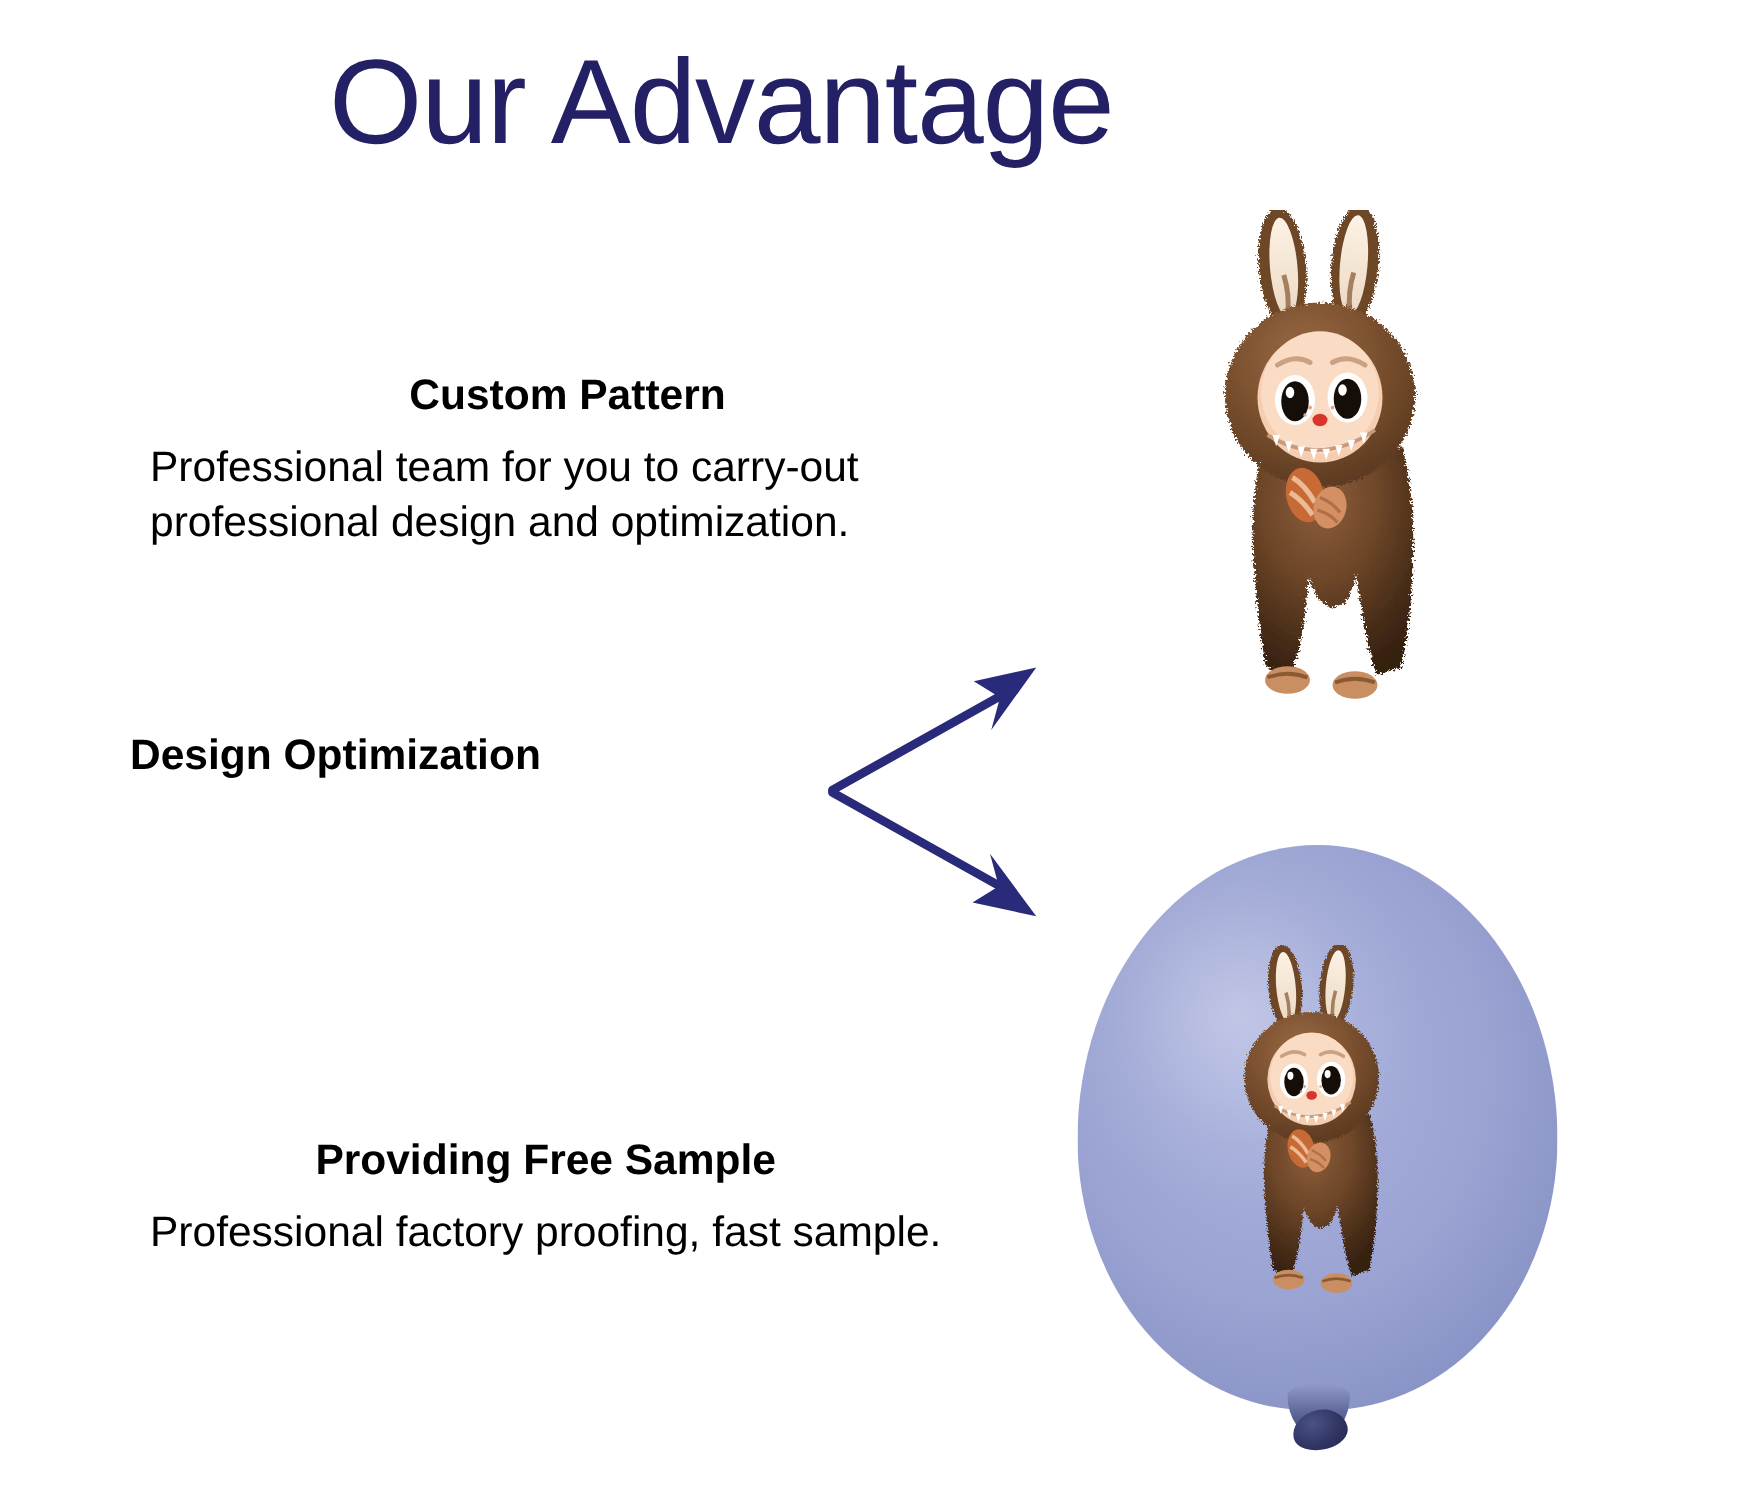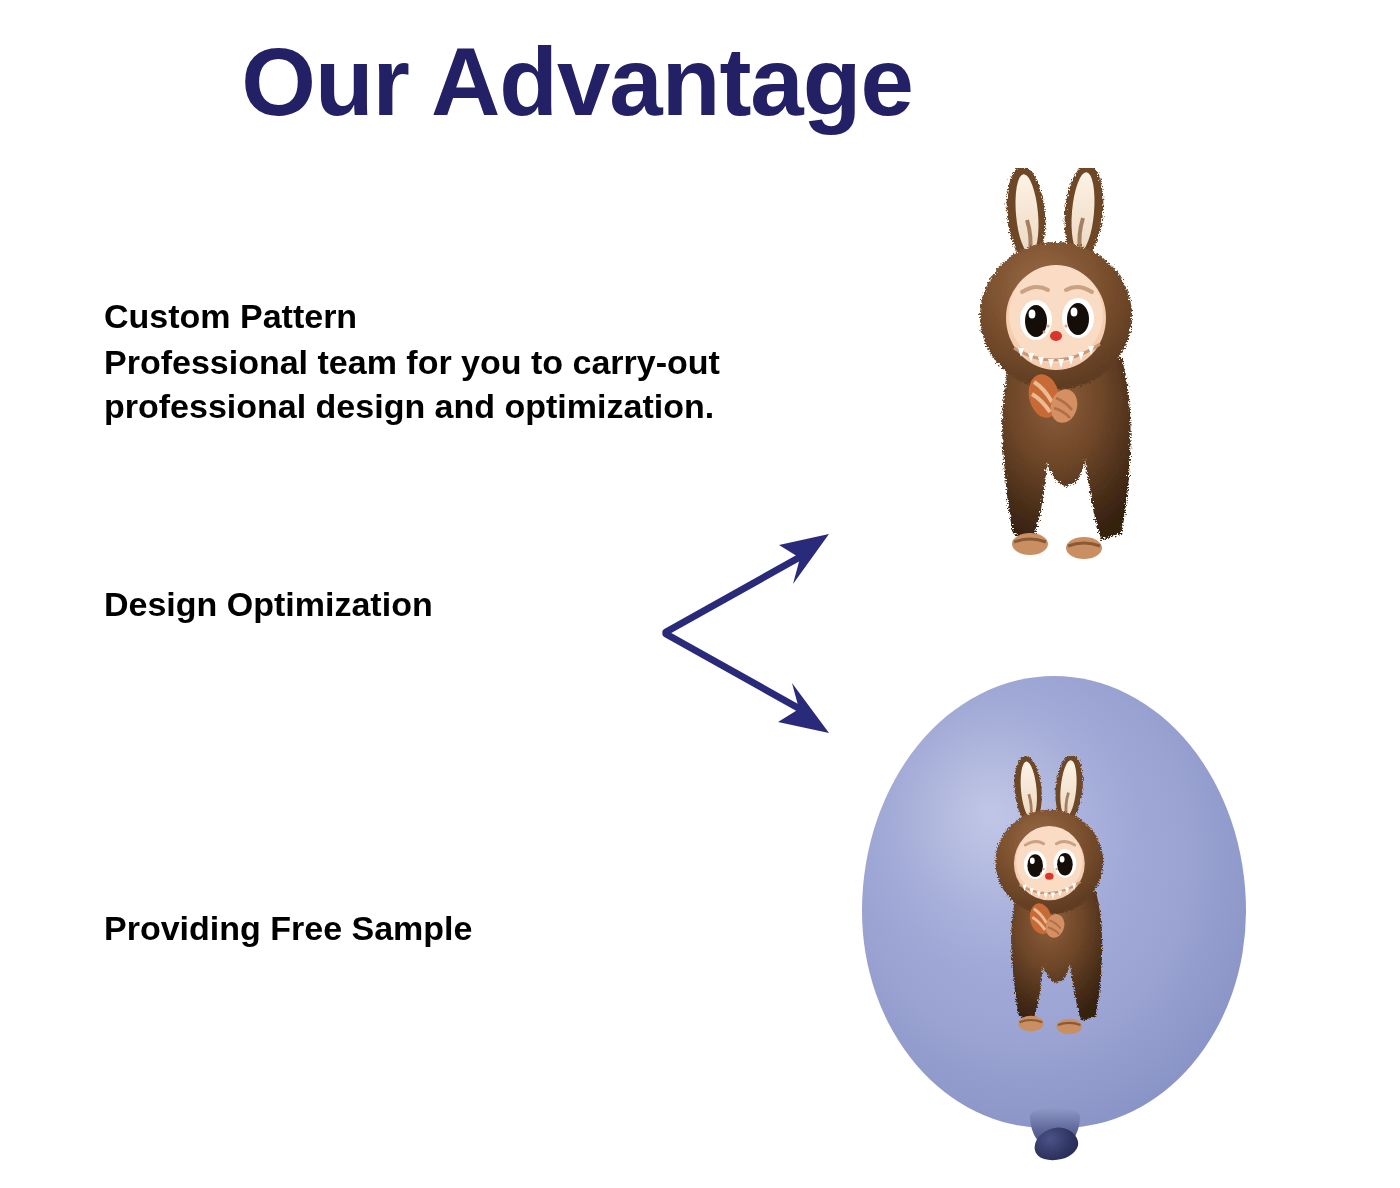--- a/index.html
+++ b/index.html
@@ -18,47 +18,48 @@
 
   
   .page-title {
     position: absolute;
     left: 0;
     top: 34px;
     width: 1154px;
     text-align: center;
     font-size: 96px;
     line-height: 1;
-    font-weight: 700;
+    font-weight: 400;
     color: #232065;
     letter-spacing: -1px;
     white-space: nowrap;
   }
 
   
   .features {
     position: absolute;
     left: 104px;
     top: 296px;
     width: 700px;
   }
   .feature { margin-bottom: 0; }
   .feature-heading {
     font-size: 34px;
     font-weight: bold;
     line-height: 1.18;
     color: #000;
     margin: 0 0 4px 0;
+    text-align: center;
   }
   .feature-body {
     font-size: 34px;
-    font-weight: 700;
+    font-weight: 400;
     line-height: 1.30;
     color: #000;
-    margin: 0;
+    margin: 16px;
     max-width: 668px;
   }
   .feature-1 { position: absolute; left: 0; top: 0; }
   .feature-2 { position: absolute; left: 0; top: 288px; }
   .feature-3 { position: absolute; left: 0; top: 612px; }
 
   
   .arrow-layer {
     position: absolute;
     left: 0; top: 0;
@@ -134,20 +135,21 @@
     <div class="feature-heading">Custom Pattern</div>
     <div class="feature-body">Professional team for you to carry-out professional design and optimization.</div>
   </div>
 
   <div class="feature feature-2">
     <div class="feature-heading">Design Optimization</div>
   </div>
 
   <div class="feature feature-3">
     <div class="feature-heading">Providing Free Sample</div>
+    <div class="feature-body">Professional factory proofing, fast sample.</div>
   </div>
 
 </div>
 
 <svg class="arrow-layer" viewBox="0 0 1400 1188">
 
   <g>
     <line x1="666" y1="632" x2="800" y2="557" stroke="#2a2a7a" stroke-width="7" stroke-linecap="round"></line>
     <path d="M 829 534 L 779 545 L 800 558 L 793 584 Z" fill="#2a2a7a"></path>
   </g>

